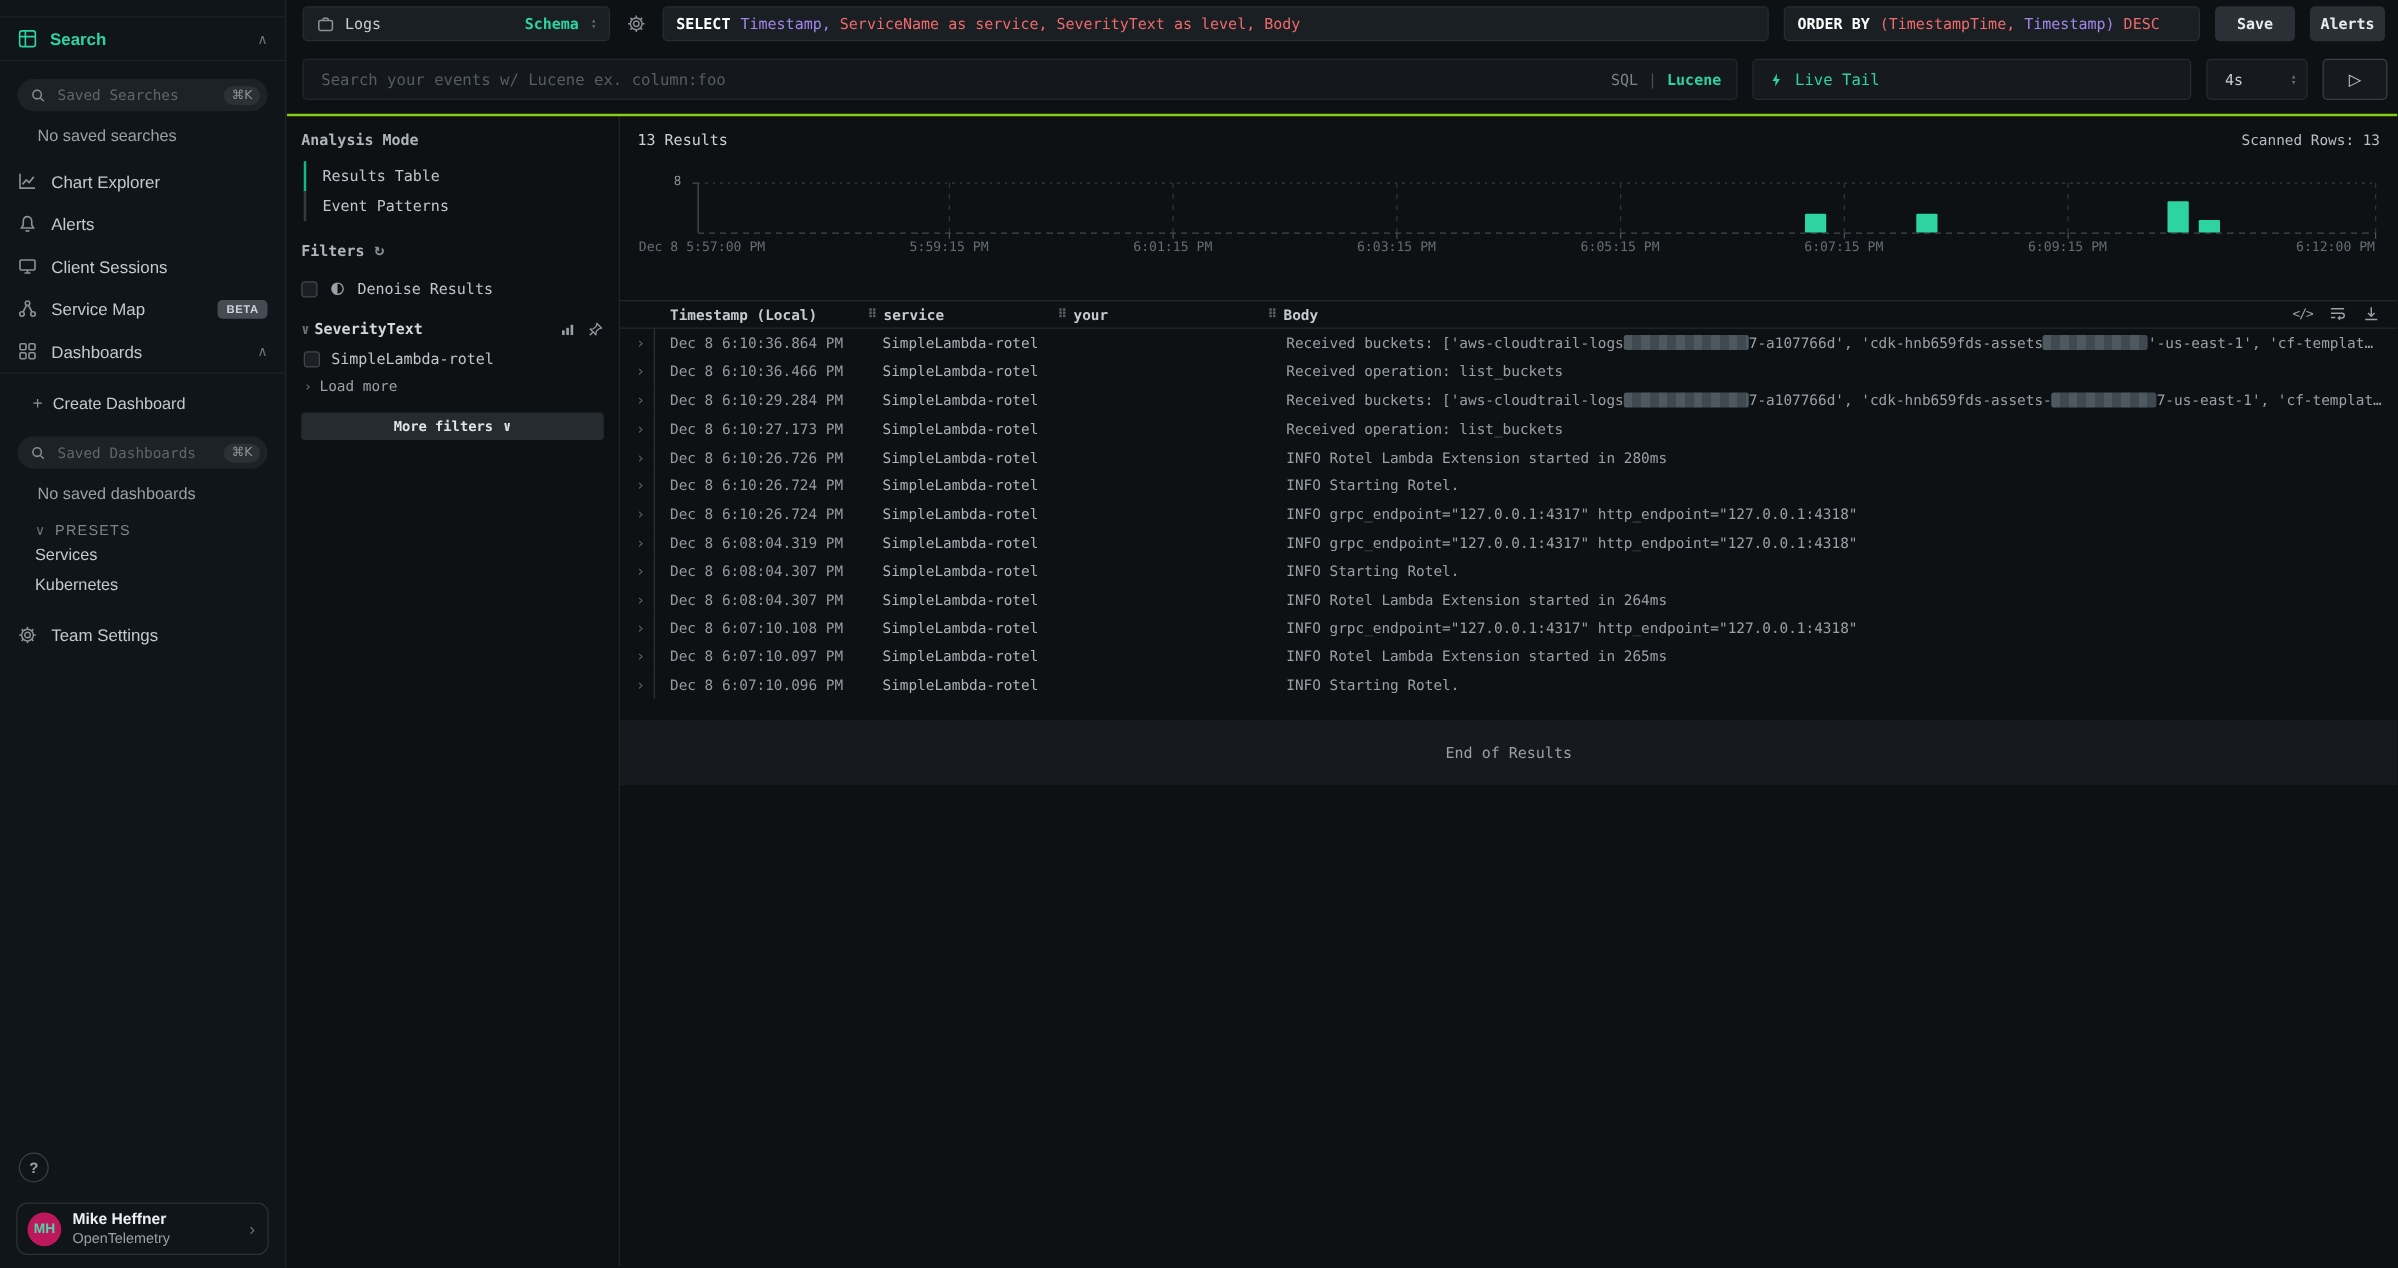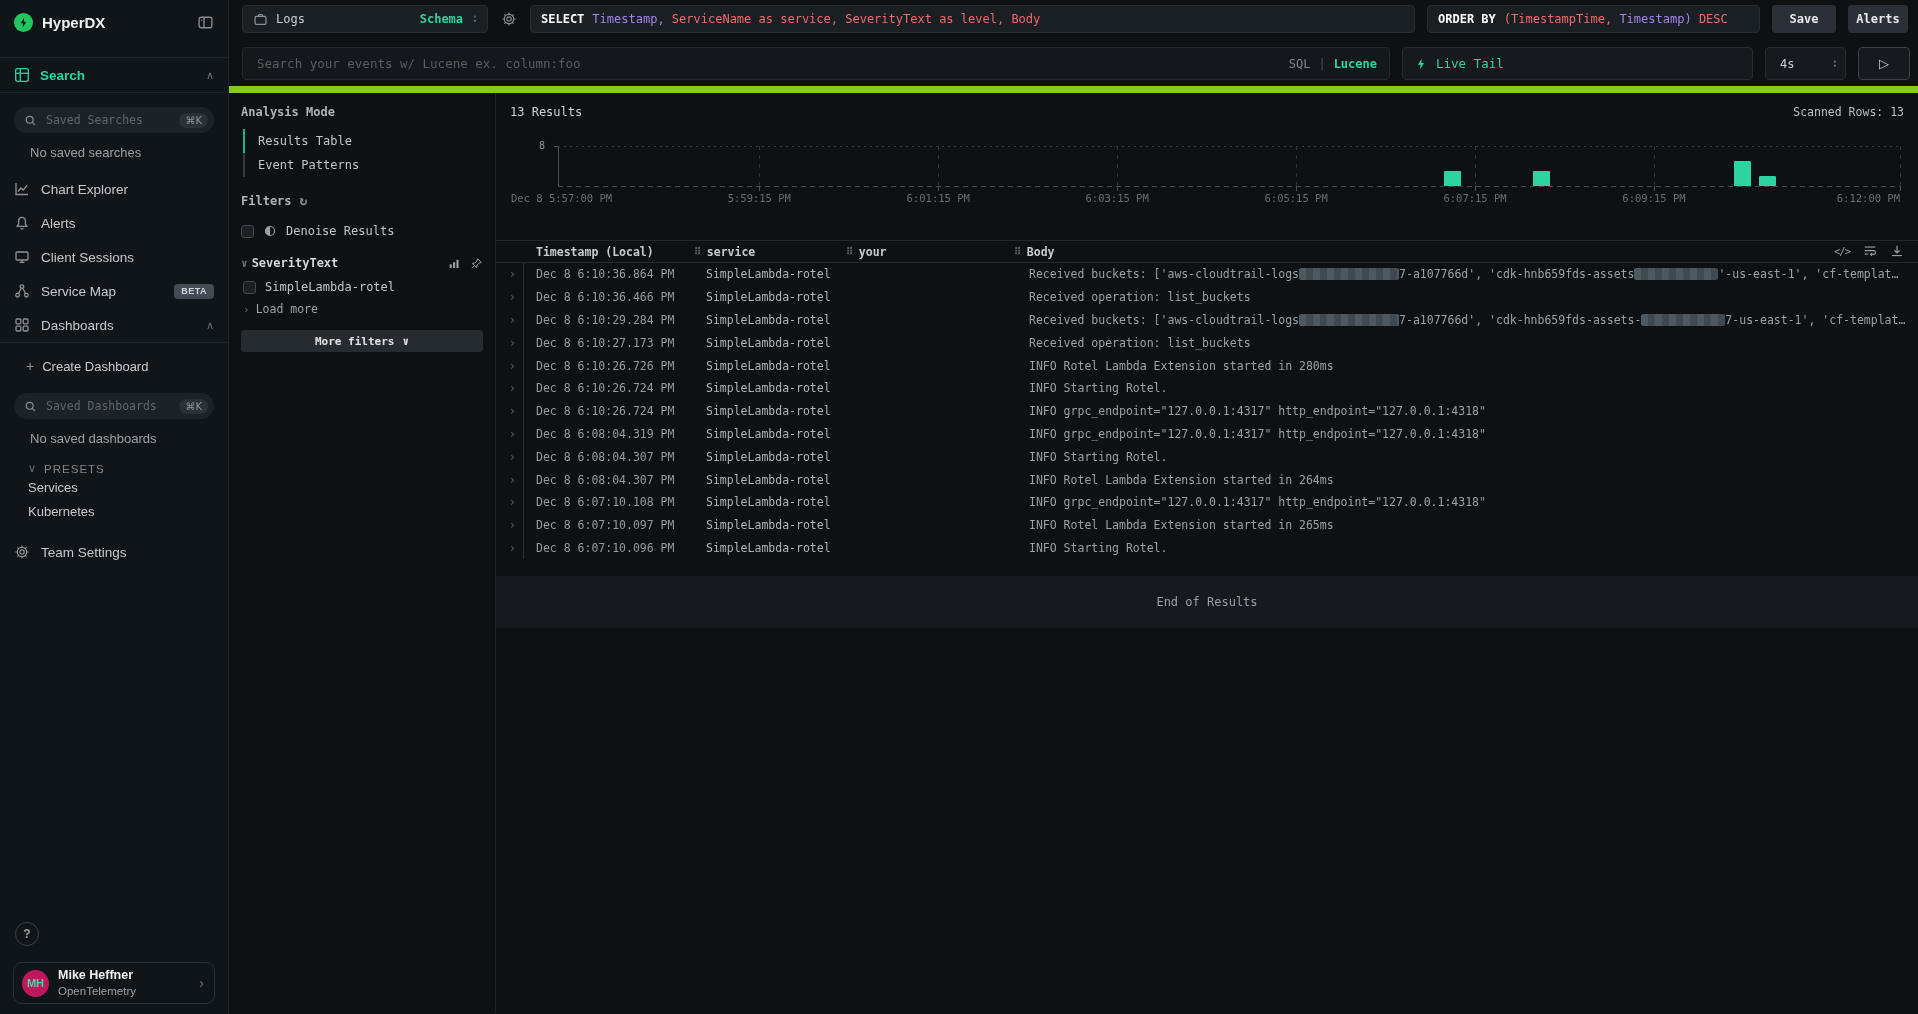--- a/index.html
+++ b/index.html
@@ -51,21 +51,21 @@
     display:flex; align-items:center; justify-content:center; font-size:12px; font-weight:bold; margin:0 0 16px 2px; cursor:pointer; background:transparent; }
   .user-card { height:42px; border:1px solid #2c3136; border-radius:9px; display:flex; align-items:center; gap:9px; padding:0 10px 0 8px; cursor:pointer; }
   .avatar { width:27px; height:27px; border-radius:50%; background:#be185d; color:#4fd6a5; font-size:11px; font-weight:bold;
     display:flex; align-items:center; justify-content:center; }
   .user-meta { flex:1; line-height:1.25; }
   .user-name { color:#eef1f3; font-weight:bold; font-size:12.5px; }
   .user-org { color:#9aa0a6; font-size:11.5px; }
 
   
   .main { margin-left:229px; }
-  .topbar { height:93px; position:relative; border-bottom:7px solid #84cc16; }
+  .topbar { height:93px; position:relative; border-bottom:2px solid #84cc16; }
   .tb-row1 { position:absolute; left:13px; right:10px; top:5px; height:28px; display:flex; gap:12px; align-items:stretch; }
   .tb-row2 { position:absolute; left:13px; right:8px; top:47px; height:33px; display:flex; gap:12px; align-items:stretch; }
   .box { background:#1a1f24; border:1px solid #272c31; border-radius:4px; display:flex; align-items:center; padding:0 10px; white-space:nowrap; overflow:hidden; }
   .src-box { width:246px; gap:8px; }
   .src-name { color:#c9ced3; flex:1; }
   .schema-lbl { color:#2ed3a2; font-weight:bold; margin-right:2px; }
   .stepper { display:flex; flex-direction:column; line-height:5px; font-size:6.5px; color:#6b7177; }
   .gear-wrap { width:18px; display:flex; align-items:center; justify-content:center; background:none; border:none; padding:0; cursor:pointer; color:#868d93; }
   .sel-box { flex:1; gap:8px; }
   .kw { color:#ffffff; font-weight:bold; }
@@ -145,35 +145,20 @@
   .c-body { padding-left:15px; color:#9aa0a6; white-space:nowrap; overflow:hidden; }
   .redact { display:inline-block; height:12px; border-radius:2px; vertical-align:-2px;
     background:repeating-linear-gradient(90deg,#4e585f 0 7px,#40494f 7px 14px); }
   .end-band { margin-top:17px; height:52px; background:#16191d; display:flex; align-items:center; justify-content:center;
     color:#9aa0a6; font-size:12px; }
 </style>
 </head>
 <body>
 
 <aside class="sidebar">
-  <div class="logo-row">
-    <span class="logo-mark">
-      <svg width="11" height="11" viewBox="0 0 16 16">
-          <polygon points="8.8,1 4,9 7.3,9 6.8,15 12,6.8 8.6,6.8" fill="#07130c"></polygon>
-        </svg>
-    </span>
-    <span class="brand-name">HyperDX</span>
-    <button class="icon-btn">
-      <svg width="17" height="17" viewBox="0 0 16 16" fill="none" stroke="currentColor" stroke-width="1.3">
-          <rect x="2" y="3" width="12" height="10" rx="2"></rect>
-          <line x1="6.6" y1="3" x2="6.6" y2="13"></line>
-          <line x1="3.9" y1="6" x2="4.9" y2="6"></line>
-        </svg>
-    </button>
-  </div>
   <div class="sb-divider d1"></div>
 
   <div class="search-row">
     <span>
       <svg width="16" height="16" viewBox="0 0 16 16" fill="none" stroke="#2ed3a2" stroke-width="1.3">
           <rect x="1.7" y="1.7" width="12.6" height="12.6" rx="2"></rect>
           <line x1="1.7" y1="6.3" x2="14.3" y2="6.3"></line>
           <line x1="6.3" y1="1.7" x2="6.3" y2="14.3"></line>
         </svg>
     </span>

